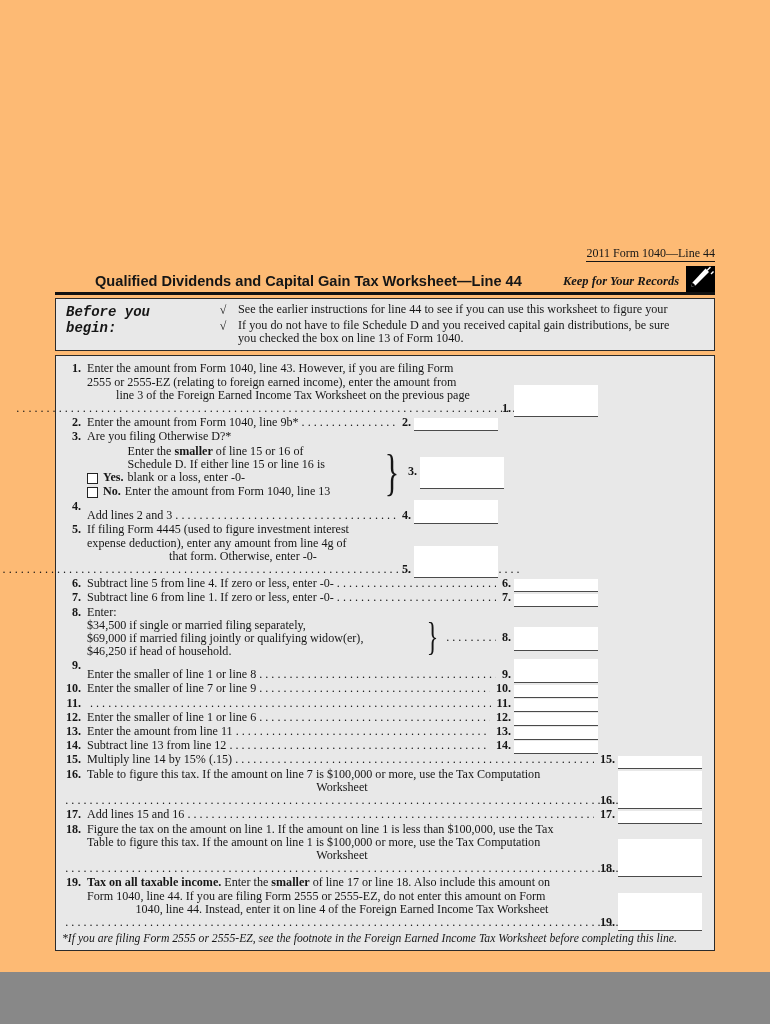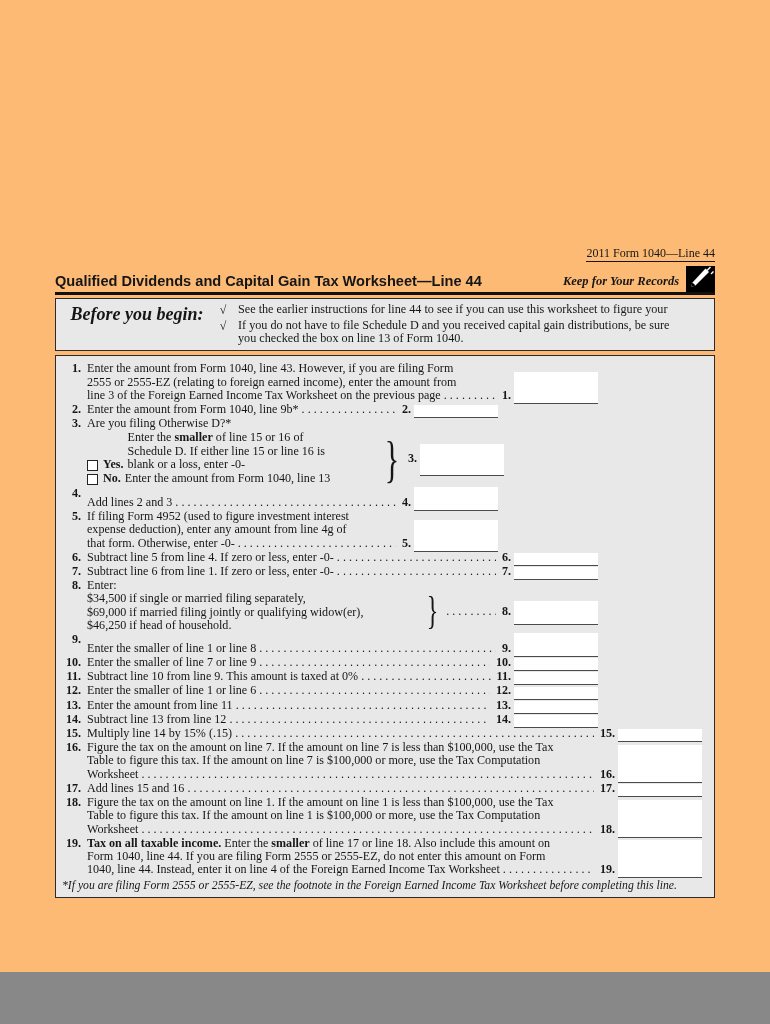--- a/index.html
+++ b/index.html
@@ -4,43 +4,43 @@
 <style>
   * { box-sizing: border-box; margin: 0; padding: 0; }
   html,body { background:#888; }
   .page { width:770px; height:972px; position:relative; background:#fdba74;
           font-family:"Liberation Serif", serif; color:#161616; margin:0 auto; overflow:hidden; }
   .content { position:absolute; left:55px; top:246px; width:660px; }
 
   
   .hdr-right { text-align:right; font-size:12px; }
   .hdr-right .ul { border-bottom:1px solid #161616; padding-bottom:1px; }
-  .titlebar { display:flex; align-items:flex-end; margin-top:5px; }
+  .titlebar { display:flex; align-items:flex-end; margin-top:5px;margin-left:40px; }
   .title { font-family:"Liberation Sans", sans-serif; font-weight:bold; font-size:14.6px; }
   .keep { font-style:italic; font-weight:bold; font-size:12.5px; margin-left:auto; margin-right:7px; }
   .pencil { width:29px; height:26px; background:#000; margin-bottom:-3px; flex:0 0 29px; }
   .thickrule { height:3px; background:#111; margin-top:3px; }
 
   
   .byb { border:1.3px solid #2b2b2b; background:#e8e8e8; margin-top:3px; padding:4px 6px 4px 10px; display:flex; }
-  .byb-label { font-family:Liberation Serif, serif; font-weight:bold; font-style:italic;
-               font-size:18px; flex:0 0 142px; padding-top:1px;text-align:center; }
+  .byb-label { font-family:Liberation Mono, monospace; font-weight:bold; font-style:italic;
+               font-size:14px; flex:0 0 142px; padding-top:1px; }
   .byb-items { flex:1; }
   .byb-item { display:flex; margin-bottom:1px; }
   .byb-check { flex:0 0 30px; text-align:center; font-size:12px; }
   .byb-text { font-size:12.2px; line-height:13.2px; }
   .byb-text div { white-space:nowrap; }
 
   
   .ws { border:1.3px solid #2b2b2b; background:#e8e8e8; margin-top:4px; padding:6px 4px 5px 3px; }
   .row { display:flex; align-items:flex-end; margin-bottom:1px; font-size:12.1px; line-height:13.2px; }
   .num { flex:0 0 22px; text-align:right; font-weight:bold; margin-right:6px; align-self:flex-start; }
   .body { flex:1 1 auto; min-width:0; }
   .tl { white-space:nowrap; }
-  .lastline { display:flex; align-items:flex-end; }
+  .lastline { display:flex; align-items:center;flex-direction:column; }
   .t { white-space:nowrap; }
   .leader { flex:1 1 auto; overflow:hidden; white-space:nowrap; margin:0 3px; min-width:6px; }
   .leader::after { content:". . . . . . . . . . . . . . . . . . . . . . . . . . . . . . . . . . . . . . . . . . . . . . . . . . . . . . . . . . . . . . . . . . . . . . . . . . . . . . . . . . . . . . . . . . . ."; }
   .endnum { font-weight:bold; padding:0 3px; flex:0 0 auto; }
   .entry { flex:0 0 84px; background:#fff; border-bottom:1.4px solid #4a4a4a; margin-bottom:-2px; }
   .colA .entry { margin-right:212px; }
   .colB .entry { margin-right:112px; }
   .colC .entry { margin-right:8px; }
   .h1 { height:13px; } .h2 { height:24px; } .h3 { height:32px; } .h4 { height:38px; }
 
@@ -164,21 +164,21 @@
         <span class="num">4.</span>
         <span class="t">Add lines 2 and 3</span>
         <span class="leader"></span>
         <span class="endnum">4.</span>
         <span class="entry h2"></span>
       </div>
 
       <div class="row colA">
         <span class="num">5.</span>
         <div class="body">
-          <div class="tl">If filing Form 4952 (used to figure investment interest</div>
+          <div class="tl">If filing Form 4445 (used to figure investment interest</div>
           <div class="tl">expense deduction), enter any amount from line 4g of</div>
           <div class="lastline">
             <span class="t">that form. Otherwise, enter -0-</span>
             <span class="leader"></span>
           </div>
         </div>
         <span class="endnum">5.</span>
         <span class="entry h3"></span>
       </div>
 
@@ -221,21 +221,20 @@
       </div>
       <div class="row colB">
         <span class="num">10.</span>
         <span class="t">Enter the smaller of line 7 or line 9</span>
         <span class="leader"></span>
         <span class="endnum">10.</span>
         <span class="entry h1"></span>
       </div>
       <div class="row colB">
         <span class="num">11.</span>
-        <span class="t">Subtract line 10 from line 9. This amount is taxed at 0%</span>
         <span class="leader"></span>
         <span class="endnum">11.</span>
         <span class="entry h1"></span>
       </div>
       <div class="row colB">
         <span class="num">12.</span>
         <span class="t">Enter the smaller of line 1 or line 6</span>
         <span class="leader"></span>
         <span class="endnum">12.</span>
         <span class="entry h1"></span>
@@ -259,21 +258,20 @@
         <span class="num">15.</span>
         <span class="t">Multiply line 14 by 15% (.15)</span>
         <span class="leader"></span>
         <span class="endnum">15.</span>
         <span class="entry h1"></span>
       </div>
 
       <div class="row colC">
         <span class="num">16.</span>
         <div class="body">
-          <div class="tl">Figure the tax on the amount on line 7. If the amount on line 7 is less than $100,000, use the Tax</div>
           <div class="tl">Table to figure this tax. If the amount on line 7 is $100,000 or more, use the Tax Computation</div>
           <div class="lastline">
             <span class="t">Worksheet</span>
             <span class="leader"></span>
           </div>
         </div>
         <span class="endnum">16.</span>
         <span class="entry h4"></span>
       </div>
 

